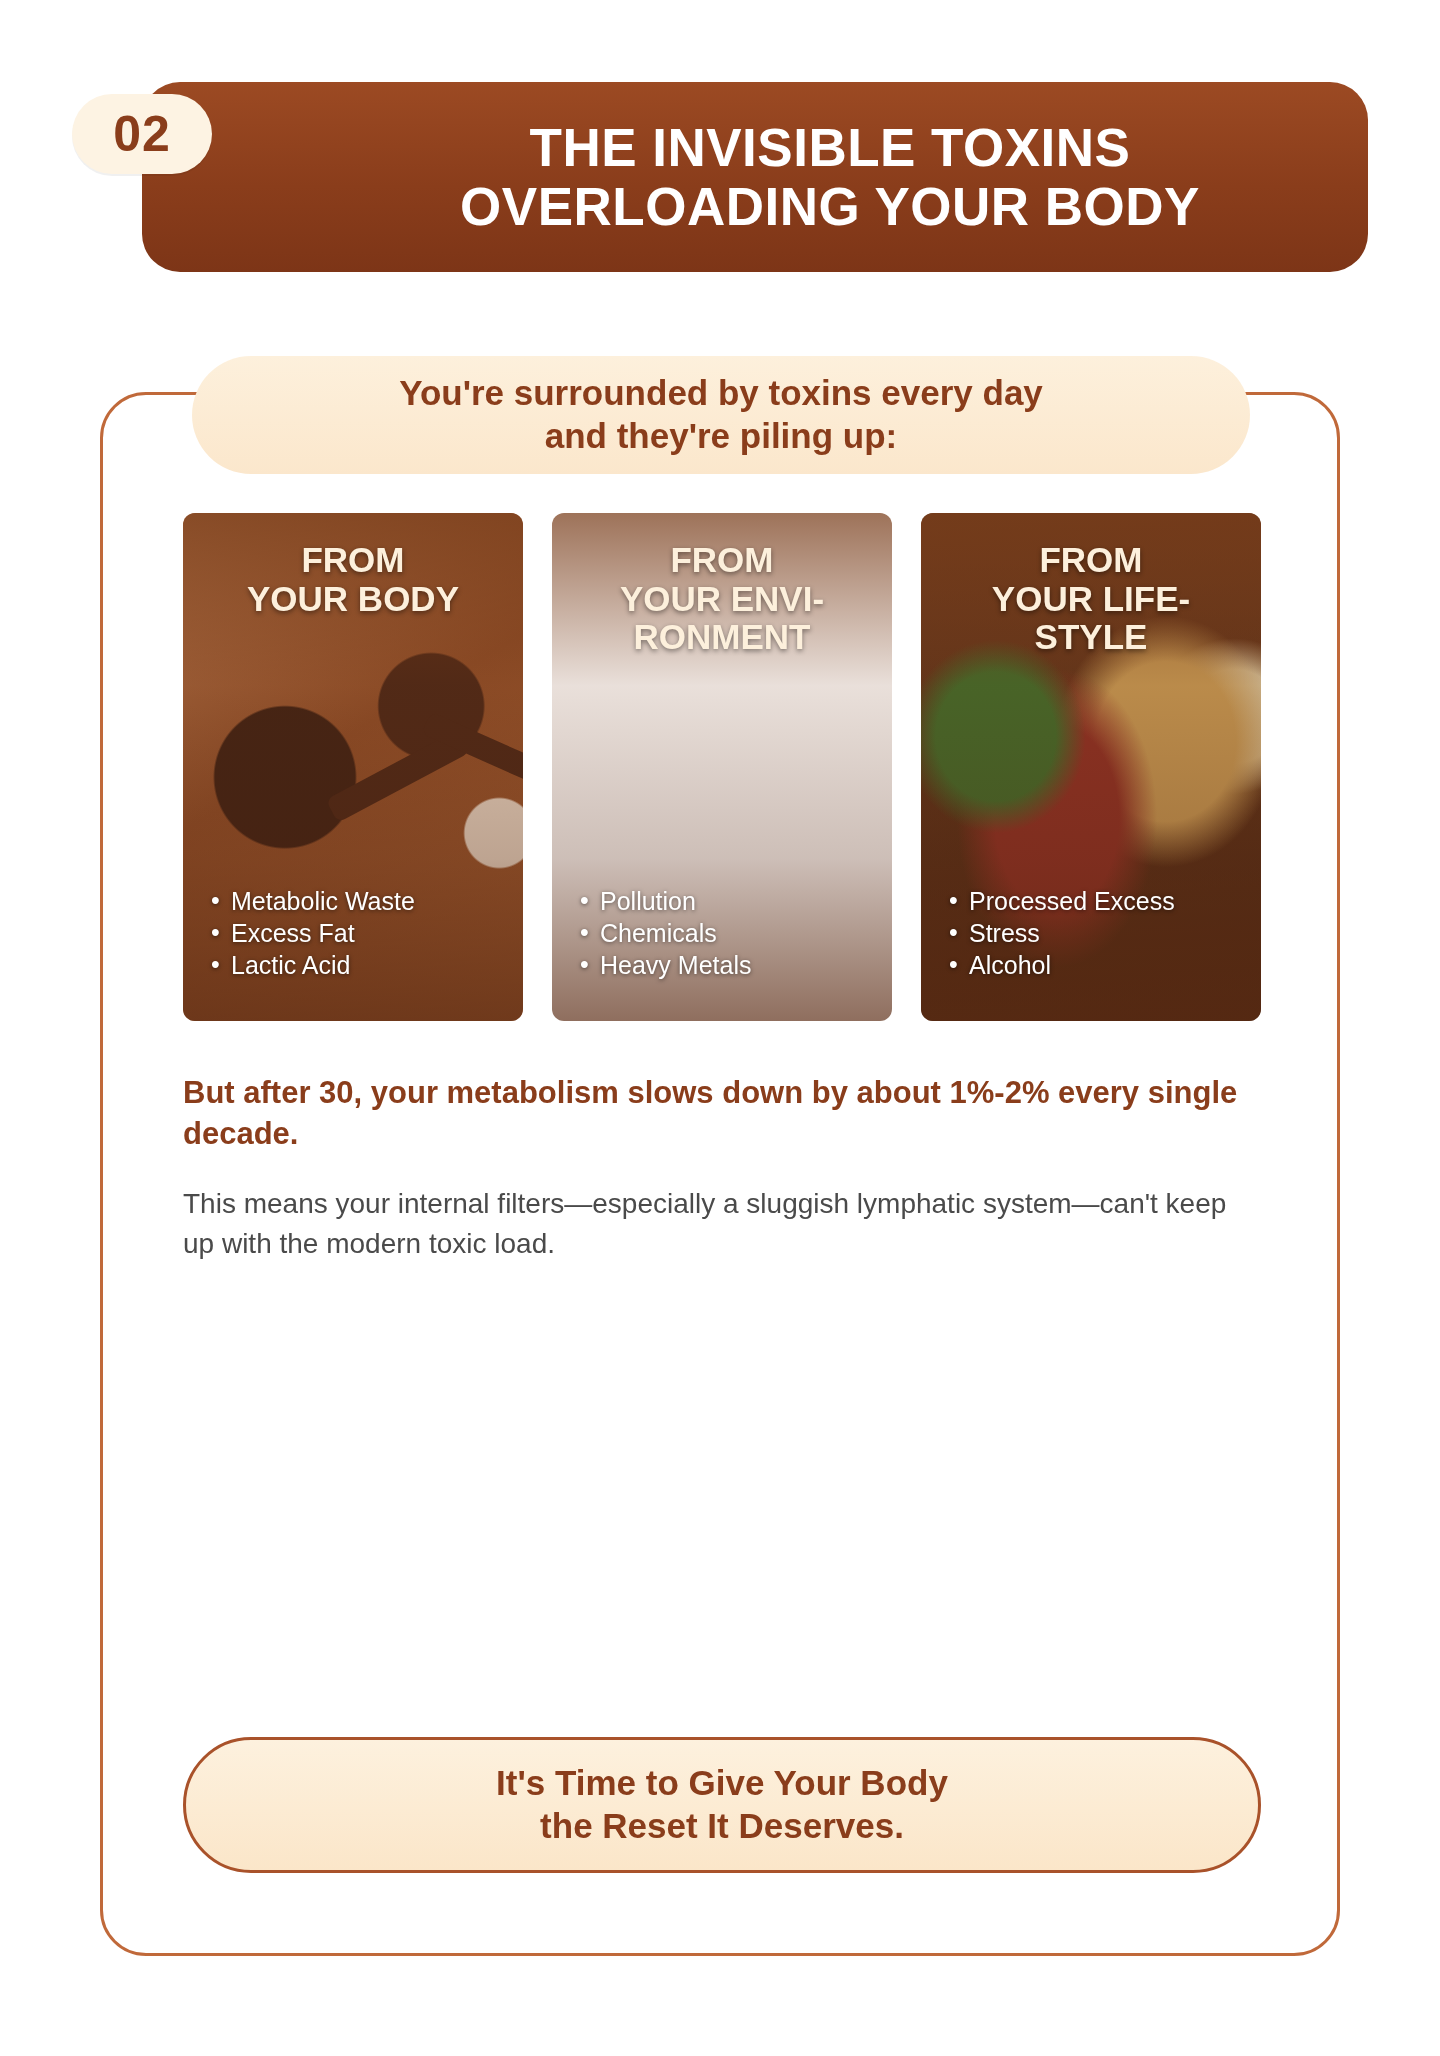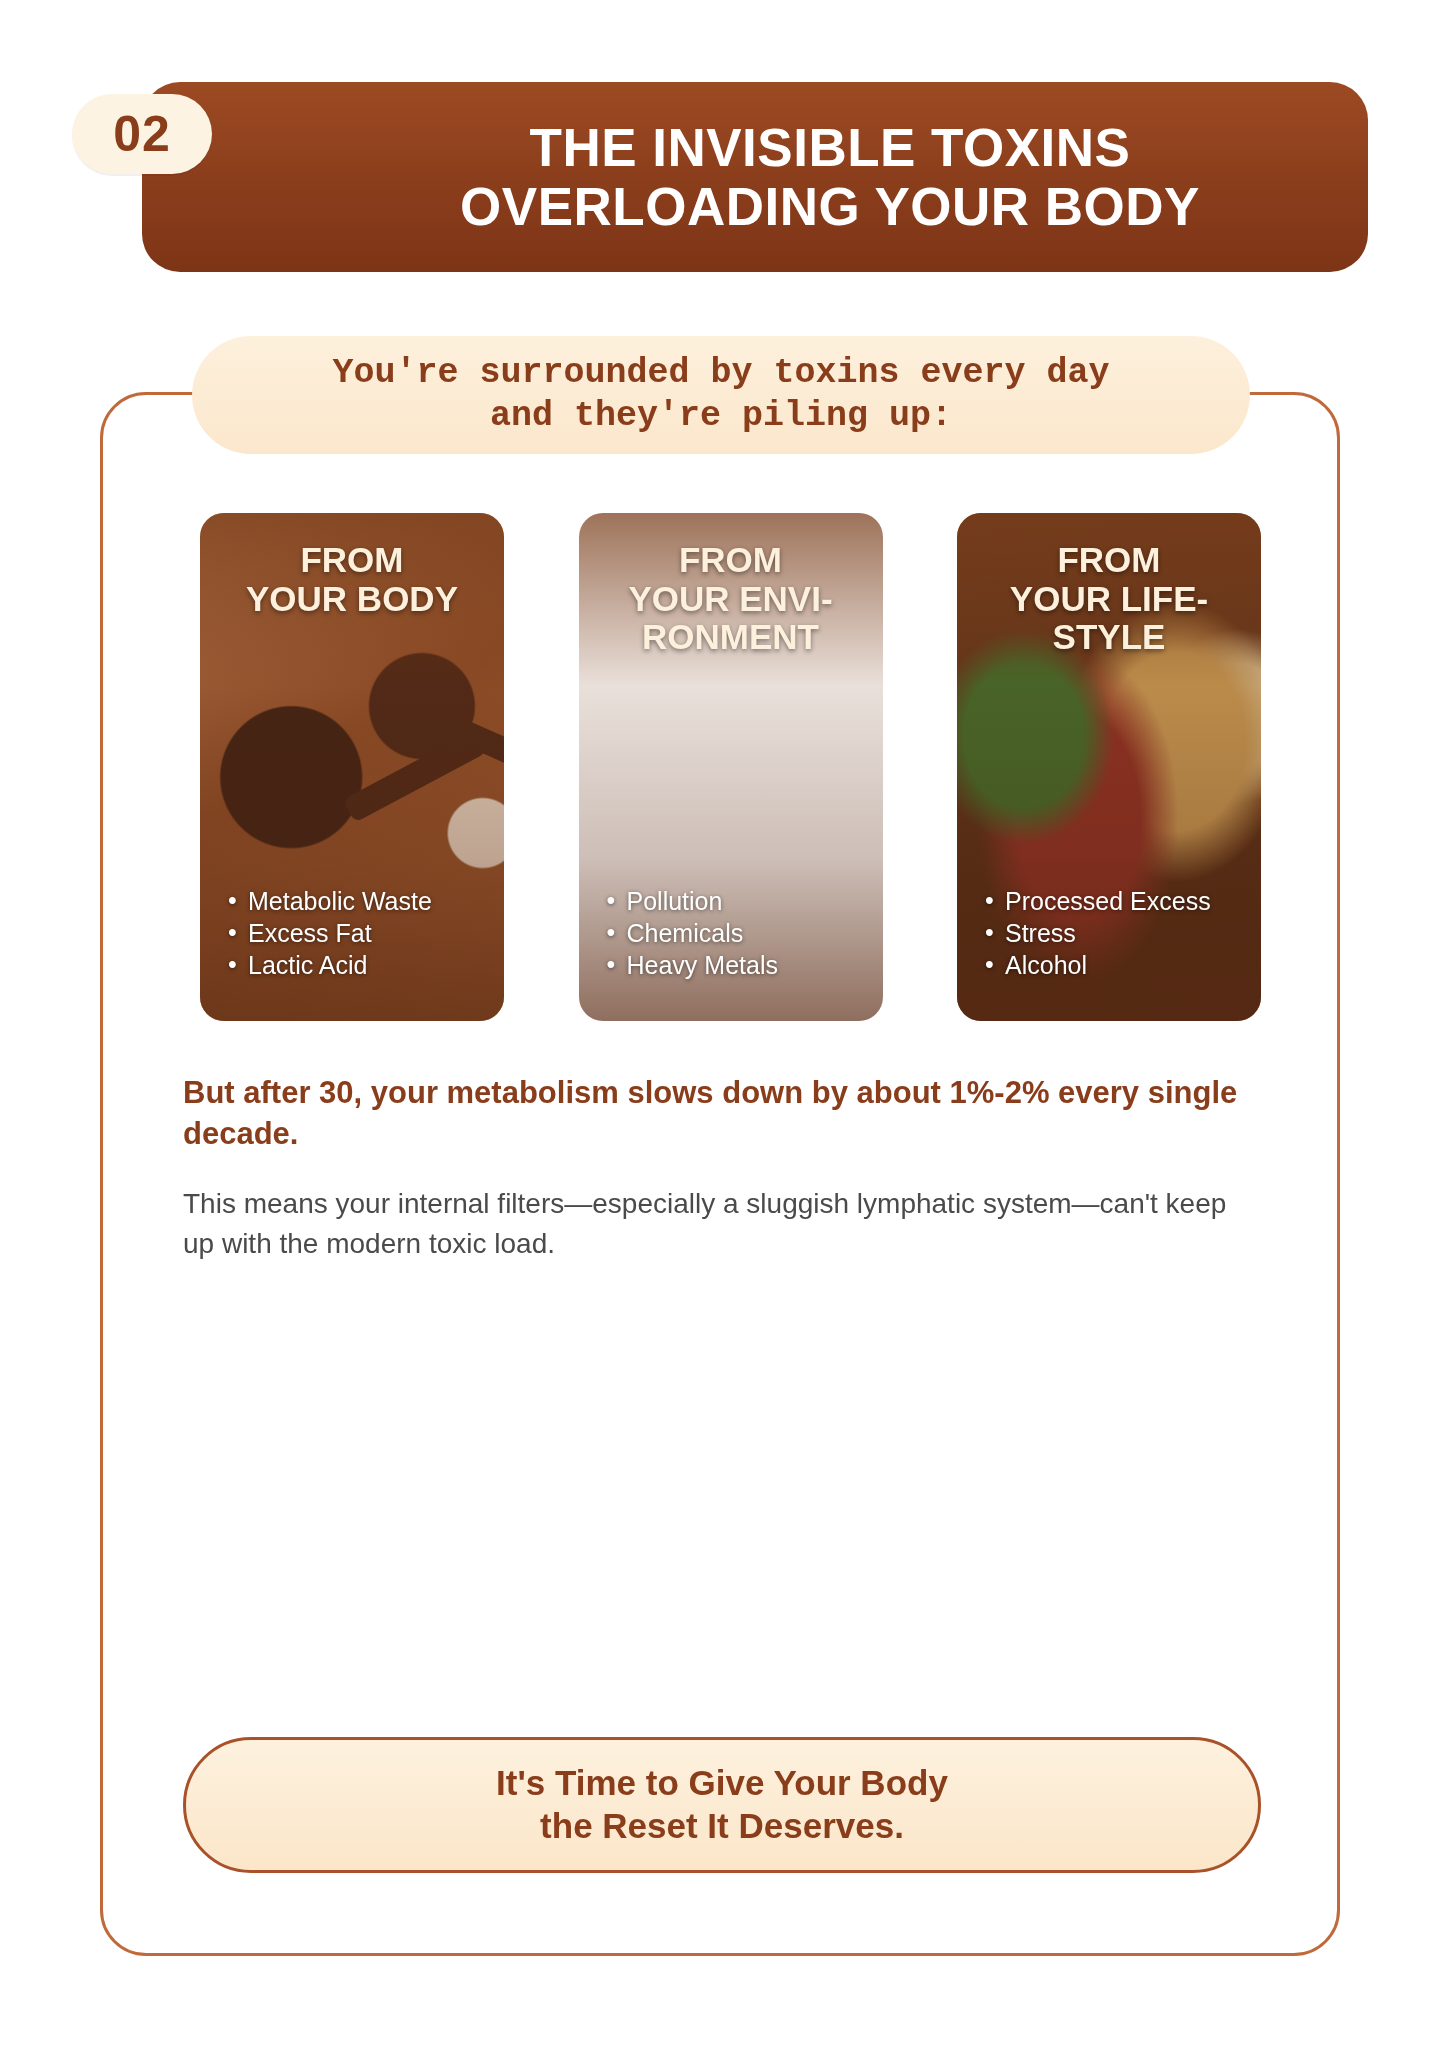--- a/index.html
+++ b/index.html
@@ -77,57 +77,55 @@
     border: 3px solid #c0693a;
     border-radius: 46px;
     box-sizing: border-box;
     background: #ffffff;
   }
 
   
   .subtitle-pill {
     position: absolute;
     left: 192px;
-    top: 336px;
+    top: 356px;
     width: 1058px;
     height: 118px;
     border-radius: 59px;
     background: linear-gradient(180deg, #fdf0dc 0%, #fbe7cc 100%);
     display: flex;
     align-items: center;
     justify-content: center;
     text-align: center;
-    font-family: Liberation Mono, monospace;
   }
   .subtitle-text {
     color: #8a3d1b;
     font-size: 35px;
     font-weight: bold;
     line-height: 1.22;
     white-space: pre-line;
   }
 
   
   .cards-row {
     position: absolute;
     left: 183px;
     top: 513px;
     width: 1078px;
     height: 508px;
     display: flex;
     justify-content: space-between;
   }
   .tox-card {
-    width: 304px;
+    width: 340px;
     height: 508px;
-    border-radius: 24px;
+    border-radius: 12px;
     position: relative;
     overflow: hidden;
     box-sizing: border-box;
-    margin-left: 17px;
   }
   .card-bg {
     position: absolute;
     inset: 0;
   }
   
   .bg-body {
     background:
       radial-gradient(circle at 30% 52%, #3d2013 0 70px, rgba(61,32,19,0) 72px),
       radial-gradient(circle at 73% 38%, #4a2616 0 52px, rgba(74,38,22,0) 54px),

